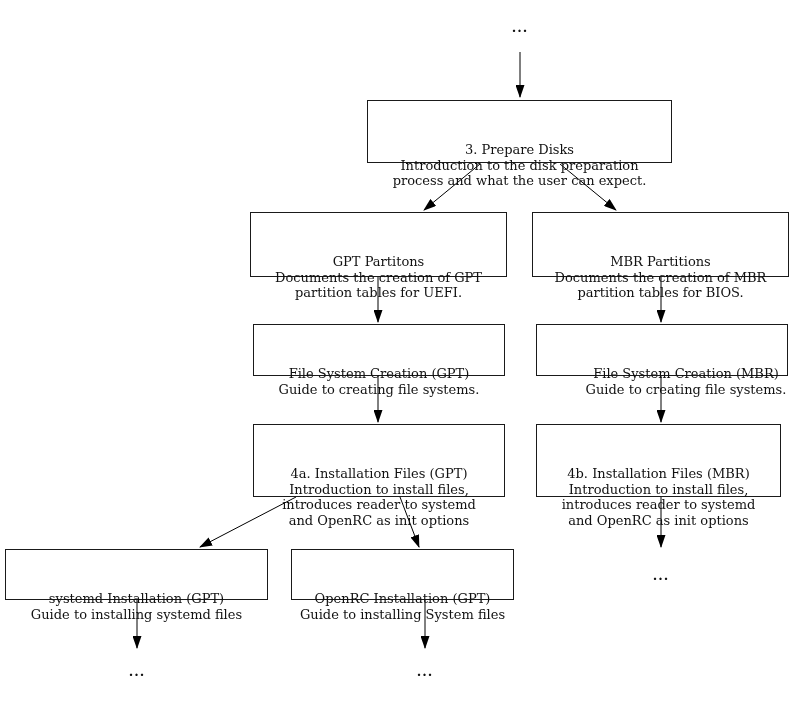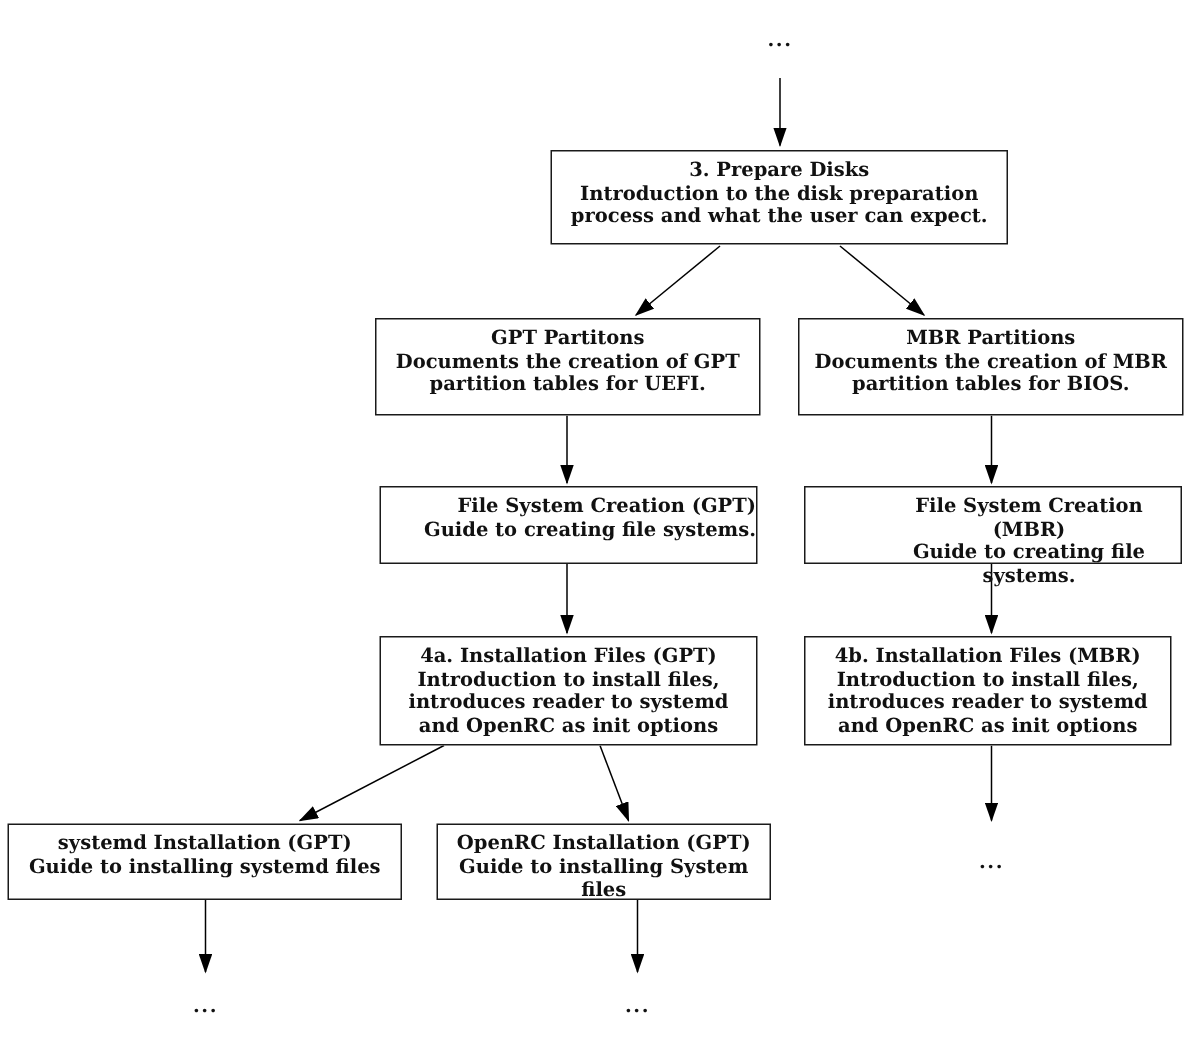--- a/index.html
+++ b/index.html
@@ -27,25 +27,26 @@
     box-sizing: border-box;
     border: 1px solid #1a1a1a;
     background: #ffffff;
     text-align: center;
     font-size: 13px;
     line-height: 15.5px;
     padding-top: 5px;
     z-index: 2;
   }
   .node .title {
-    font-weight: bold;
+    font-weight: normal;
     white-space: pre-line;
+    margin-top: 36px;
   }
   .node .desc {
-    font-weight: bold;
+    font-weight: normal;
     white-space: pre-line;
   }
   .ellipsis {
     position: absolute;
     transform: translate(-50%, -50%);
     font-size: 13px;
     font-weight: bold;
     letter-spacing: 1px;
     z-index: 2;
   }
@@ -88,21 +89,21 @@
     <div class="desc">Documents the creation of GPT
 partition tables for UEFI.</div>
   </div>
 
   <div class="node" style="left:532px; top:212px; width:257px; height:65px;">
     <div class="title">MBR Partitions</div>
     <div class="desc">Documents the creation of MBR
 partition tables for BIOS.</div>
   </div>
 
-  <div class="node" style="left:253px; top:324px; width:252px; height:52px;text-align:right;">
+  <div class="node" style="left:253px; top:324px; width:252px; height:52px;">
     <div class="title">File System Creation (GPT)</div>
     <div class="desc">Guide to creating file systems.</div>
   </div>
 
   <div class="node" style="left:536px; top:324px; width:252px; height:52px;padding-left:48px;">
     <div class="title">File System Creation (MBR)</div>
     <div class="desc">Guide to creating file systems.</div>
   </div>
 
   <div class="node" style="left:253px; top:424px; width:252px; height:73px;">

